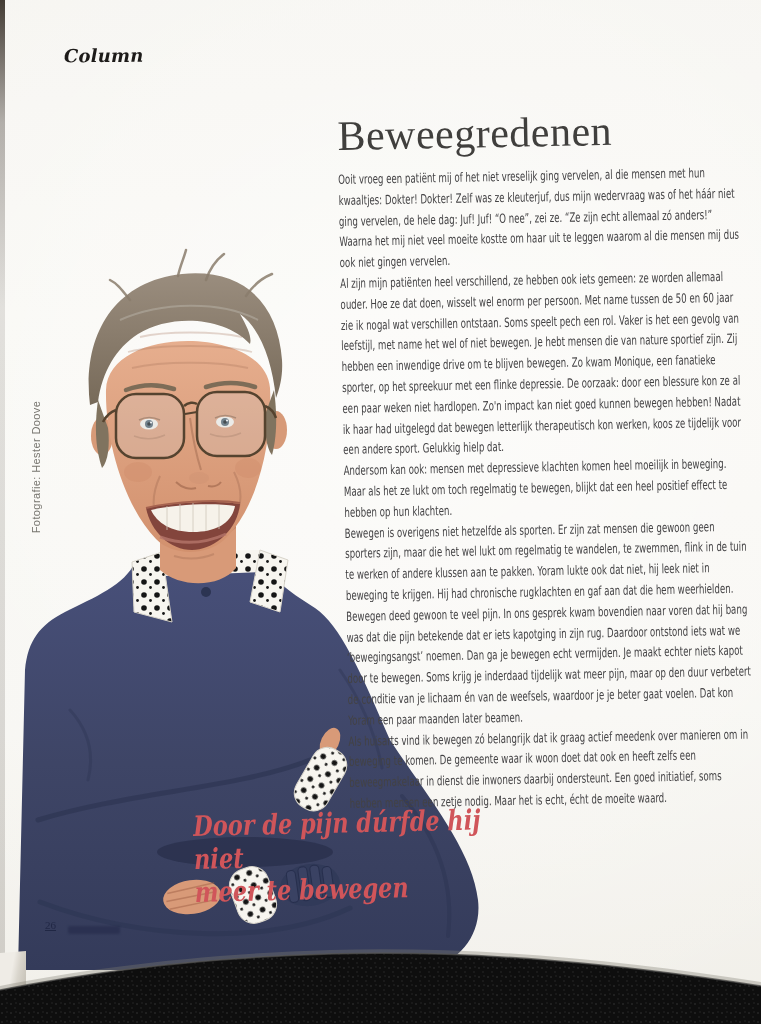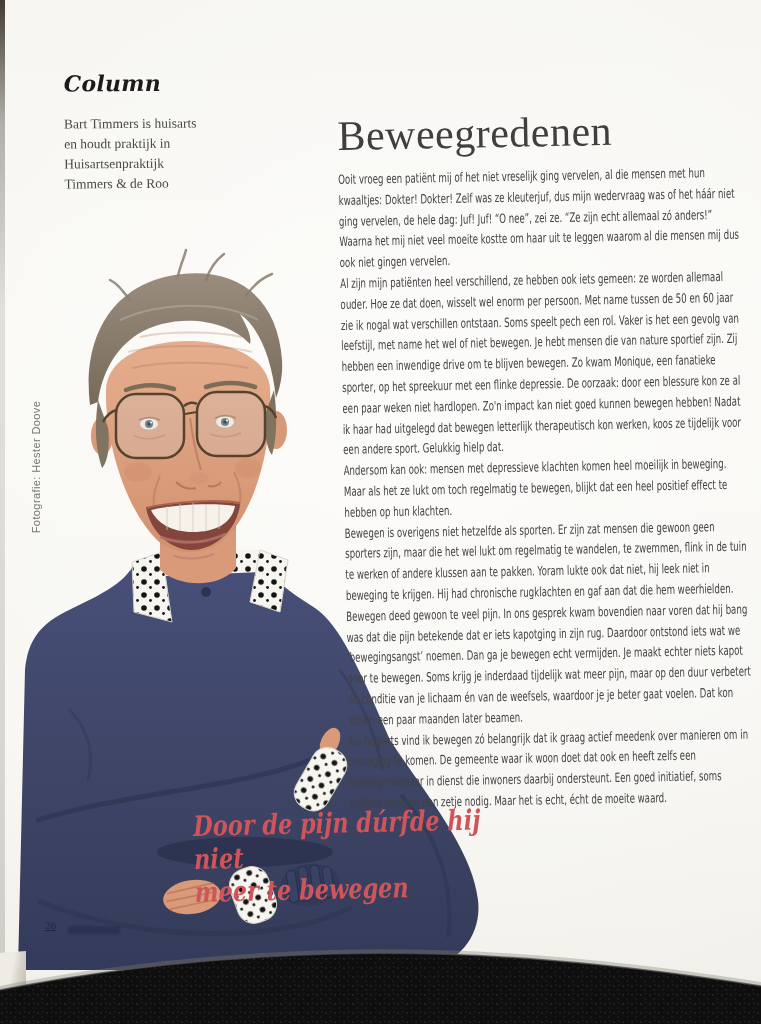--- a/index.html
+++ b/index.html
@@ -18,22 +18,22 @@
       linear-gradient(178deg, #f6f5f1 0%, #f9f8f4 30%, #f7f6f2 70%, #f1efe9 100%);
   }
   .left-edge {
     position:absolute; left:0; top:0; width:5px; height:1024px; z-index:4;
     background: linear-gradient(to bottom, rgba(48,40,32,.9) 0%, rgba(48,40,32,.35) 12%, rgba(48,40,32,.12) 30%, rgba(48,40,32,.18) 100%);
   }
   
   .header { position:absolute; left:64px; top:40px; z-index:2; transform:rotate(-0.4deg); }
   .col-label, .col-subject {
     font-family:"DejaVu Serif","Liberation Serif",serif;
-    font-weight:bold; font-style:italic; font-size:22px; line-height:31px;
-    color:#1d1b19; letter-spacing:.2px;margin-top:28px;
+    font-weight:bold; font-style:italic; font-size:18px; line-height:31px;
+    color:#1d1b19; letter-spacing:.2px;
   }
   .col-subject { color: var(--accent_red, #9b2423); }
   .bio { margin-top:15px; font-family:"Liberation Serif",serif; font-size:13.5px; line-height:20px; color:#4c4a47; }
   
   .credit {
     position:absolute; left:-58px; top:460px; width:190px; height:14px; z-index:2;
     transform: rotate(-90deg); text-align:center;
     font-size:11px; letter-spacing:.4px; color:#77756f;
   }
   
@@ -77,26 +77,20 @@
 </style>
 </head>
 <body>
 
 <div class="page">
 
   <div class="left-edge"></div>
 
   <div class="header">
     <div class="col-label">Column</div>
-    <div class="bio">
-      <div>Bart Timmers is huisarts</div>
-      <div>en houdt praktijk in</div>
-      <div>Huisartsenpraktijk</div>
-      <div>Timmers &amp; de Roo</div>
-    </div>
   </div>
 
   <div class="credit">Fotografie: Hester Doove</div>
 
   <svg class="portrait" viewBox="0 0 500 730" aria-hidden="true">
     <defs>
       <linearGradient id="sweaterGrad" x1="0" y1="0" x2="0" y2="1">
         <stop offset="0" stop-color="#48507a"></stop>
           <stop offset=".5" stop-color="#3e4566"></stop>
           <stop offset="1" stop-color="#343b5a"></stop>

